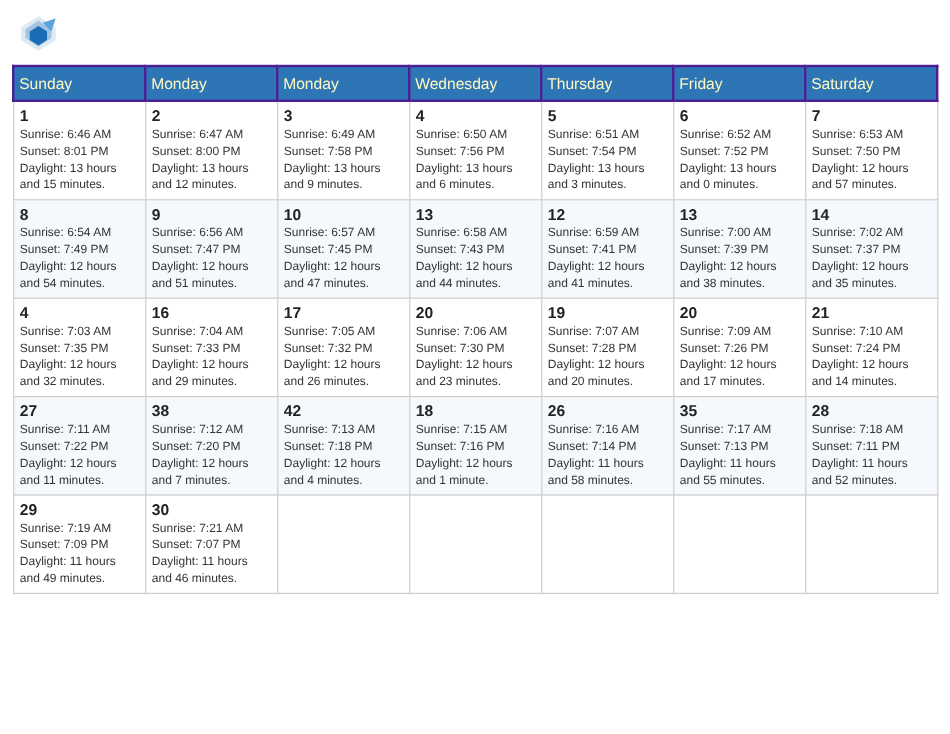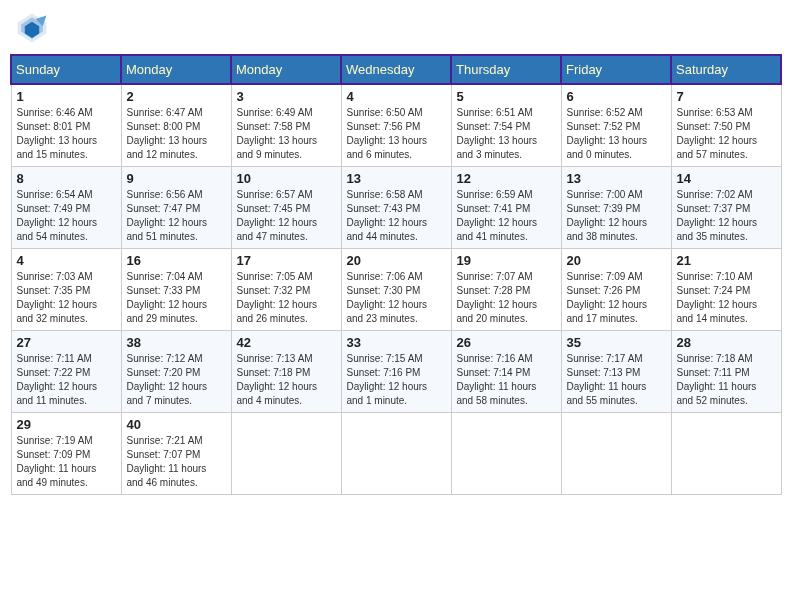--- a/index.html
+++ b/index.html
@@ -220,21 +220,21 @@
         </td>
         <td>
           <span class="day-num">38</span>
           <div class="day-detail">Sunrise: 7:12 AM<br>Sunset: 7:20 PM<br>Daylight: 12 hours and 7 minutes.</div>
         </td>
         <td>
           <span class="day-num">42</span>
           <div class="day-detail">Sunrise: 7:13 AM<br>Sunset: 7:18 PM<br>Daylight: 12 hours and 4 minutes.</div>
         </td>
         <td>
-          <span class="day-num">33</span>
+          <span class="day-num">18</span>
           <div class="day-detail">Sunrise: 7:15 AM<br>Sunset: 7:16 PM<br>Daylight: 12 hours and 1 minute.</div>
         </td>
         <td>
           <span class="day-num">26</span>
           <div class="day-detail">Sunrise: 7:16 AM<br>Sunset: 7:14 PM<br>Daylight: 11 hours and 58 minutes.</div>
         </td>
         <td>
           <span class="day-num">35</span>
           <div class="day-detail">Sunrise: 7:17 AM<br>Sunset: 7:13 PM<br>Daylight: 11 hours and 55 minutes.</div>
         </td>
@@ -242,21 +242,21 @@
           <span class="day-num">28</span>
           <div class="day-detail">Sunrise: 7:18 AM<br>Sunset: 7:11 PM<br>Daylight: 11 hours and 52 minutes.</div>
         </td>
       </tr>
       <tr>
         <td>
           <span class="day-num">29</span>
           <div class="day-detail">Sunrise: 7:19 AM<br>Sunset: 7:09 PM<br>Daylight: 11 hours and 49 minutes.</div>
         </td>
         <td>
-          <span class="day-num">40</span>
+          <span class="day-num">30</span>
           <div class="day-detail">Sunrise: 7:21 AM<br>Sunset: 7:07 PM<br>Daylight: 11 hours and 46 minutes.</div>
         </td>
         <td class="empty-cell"></td>
         <td class="empty-cell"></td>
         <td class="empty-cell"></td>
         <td class="empty-cell"></td>
         <td class="empty-cell"></td>
       </tr>
     </tbody>
 </table>

